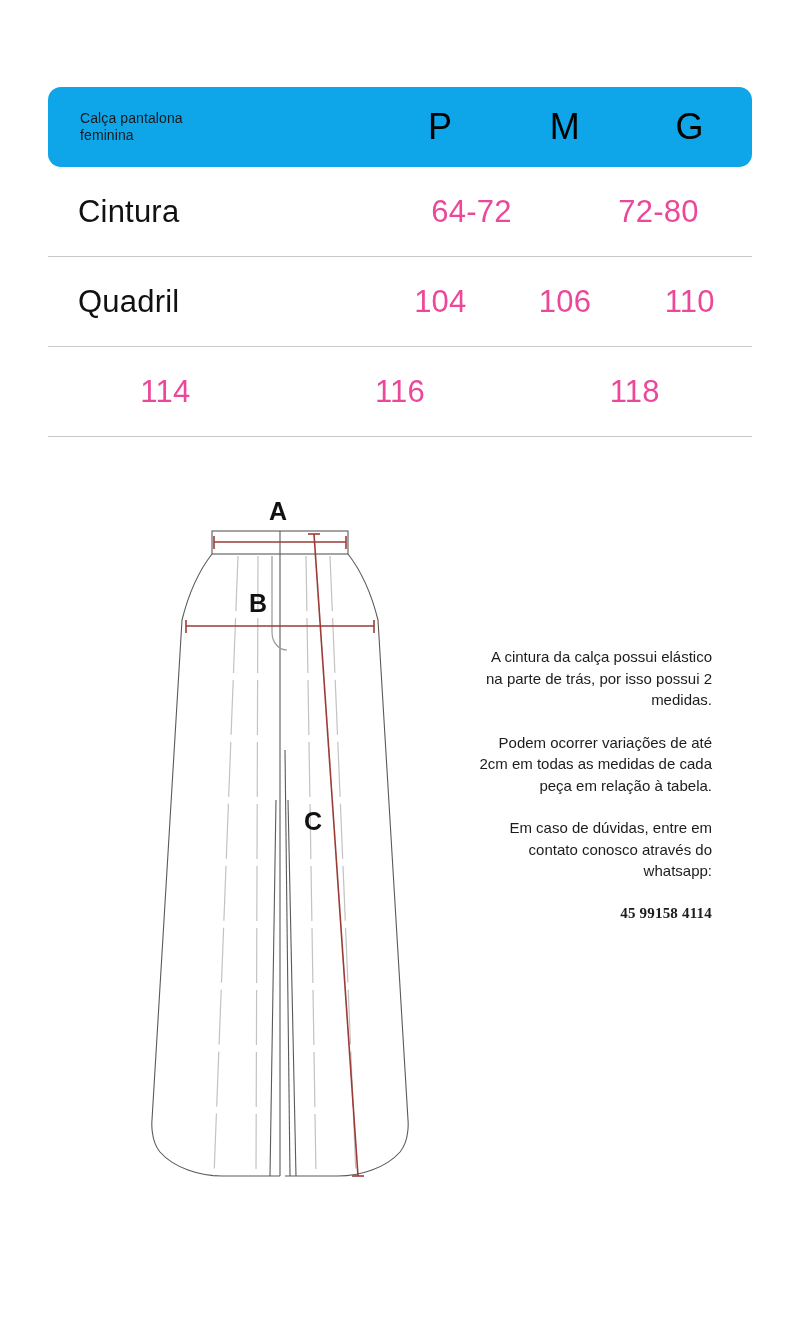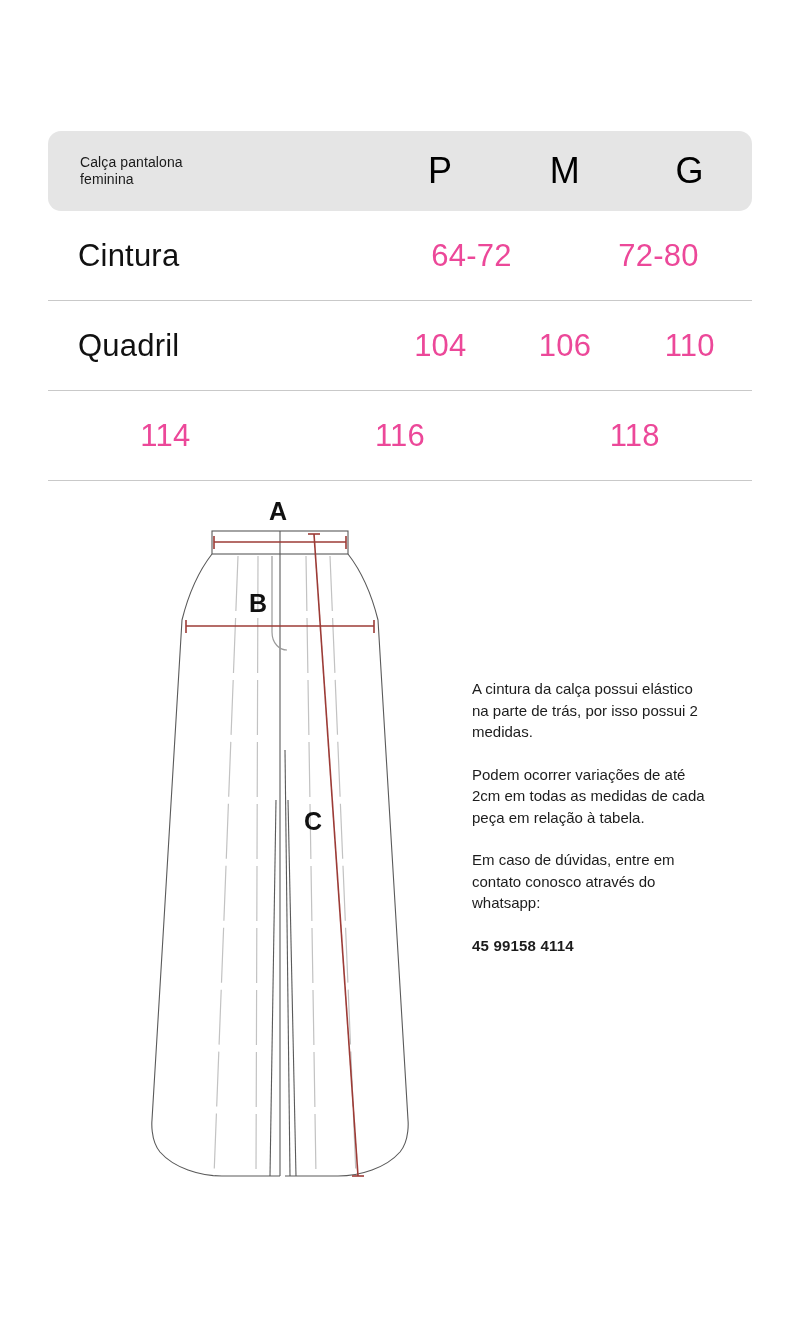--- a/index.html
+++ b/index.html
@@ -18,26 +18,25 @@
 
   
   #size-table {
     position: absolute;
     left: 48px;
     top: 87px;
     width: 704px;
   }
 
   .table-header {
-    background: #e5e5e5;
+    background: #0ea5e9;
     border-radius: 13px;
     height: 80px;
     display: flex;
     align-items: center;
-    margin-top: 44px;
   }
   .header-title {
     flex: 0 0 330px;
     padding-left: 32px;
     box-sizing: border-box;
     font-size: 14px;
     line-height: 17px;
     font-weight: 400;
     color: #1a1a1a;
     letter-spacing: .1px;
@@ -82,30 +81,31 @@
     top: 500px;
     width: 310px;
     height: 715px;
   }
   #pants-figure svg { display: block; }
 
   
   #notes {
     position: absolute;
     left: 472px;
-    top: 678px;
+    top: 646px;
     width: 240px;
+    text-align: right;
   }
   #notes p {
     margin: 0 0 21px 0;
     font-size: 15px;
     line-height: 21.5px;
     color: #1c1c1c;
   }
-  #notes p:last-child { margin-bottom: 12px; }
+  #notes p:last-child { margin-bottom: 12px; font-family: Liberation Serif, serif; }
   .phone {
     font-size: 19px;
     font-weight: 700;
     line-height: 24px;
     color: #000000;
     letter-spacing: .2px;
   }
 </style>
 </head>
 <body>

